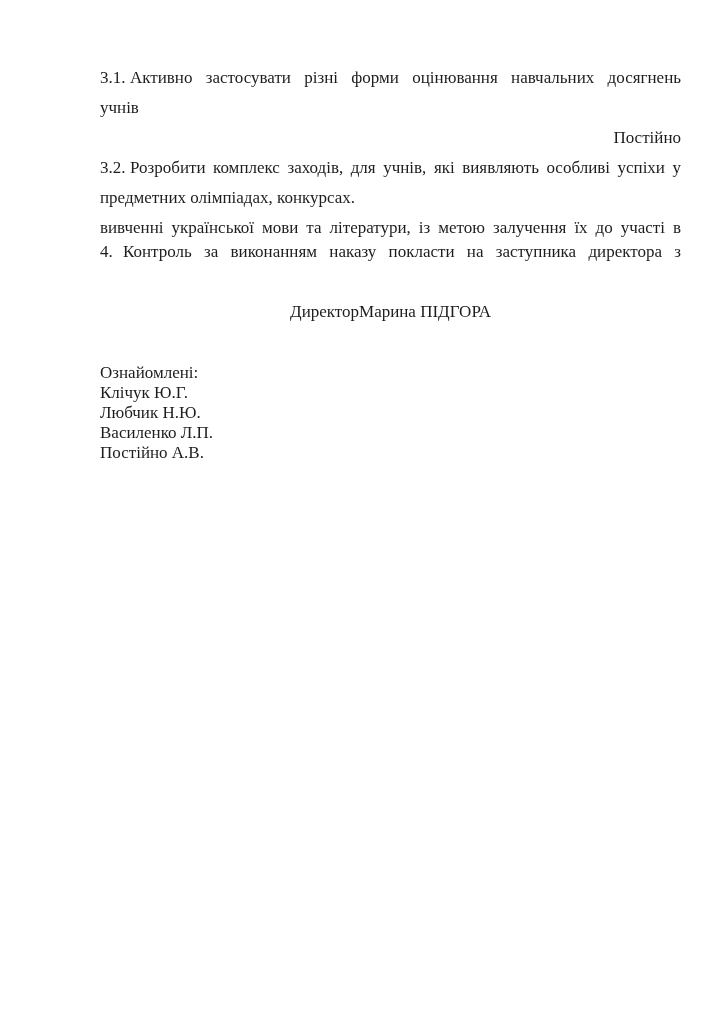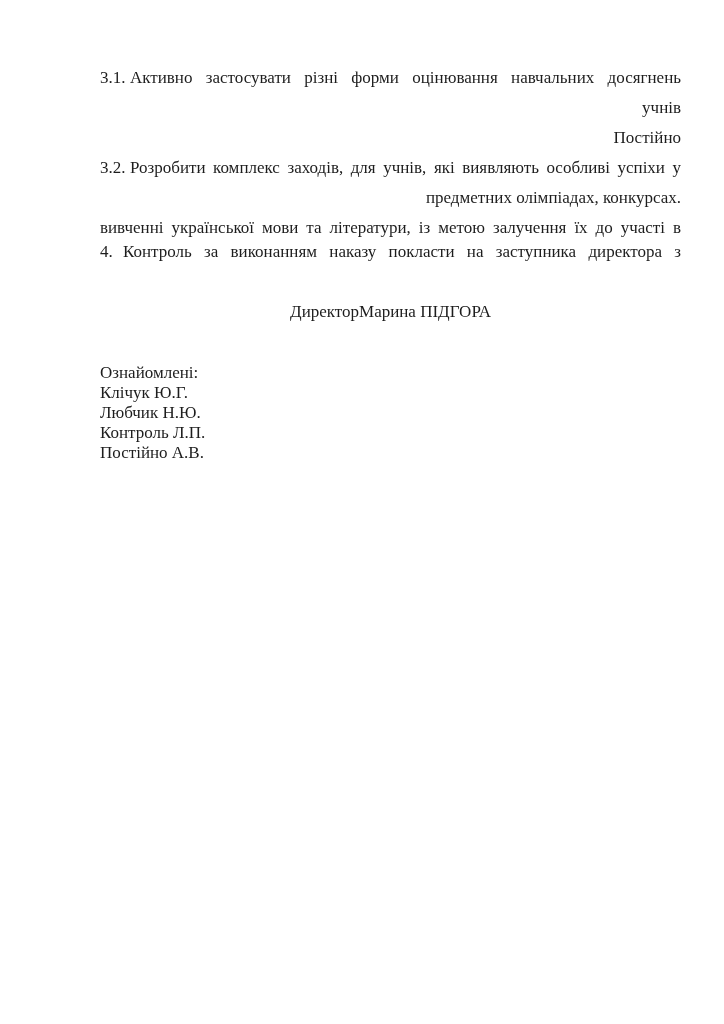--- a/index.html
+++ b/index.html
@@ -13,21 +13,21 @@
     font-size: 17px;
     color: #1d1d1d;
     overflow: hidden;
   }
   .content {
     position: absolute;
     left: 100px;
     top: 63px;
     width: 581px;
   }
-  .line { line-height: 30px; text-align: right; }
+  .line { line-height: 30px; }
   .just {
     text-align: justify;
     text-align-last: justify;
   }
   .right { text-align: right; }
   .num { display: inline-block; }
   .num-wide { width: 30px; }
   .num-narrow { width: 23px; }
   .p4-start { margin-top: -6px; }
   .sig-row {
@@ -62,18 +62,18 @@
 
     <div class="sig-row">
       <span>Директор</span>
       <span>Марина ПІДГОРА</span>
     </div>
 
     <div class="ack-block">
       <div class="ack-line">Ознайомлені:</div>
       <div class="ack-line">Клічук Ю.Г.</div>
       <div class="ack-line">Любчик Н.Ю.</div>
-      <div class="ack-line">Контроль Л.П.</div>
+      <div class="ack-line">Василенко Л.П.</div>
       <div class="ack-line">Постійно А.В.</div>
     </div>
 
   </div>
 </div>
 
 </body></html>

